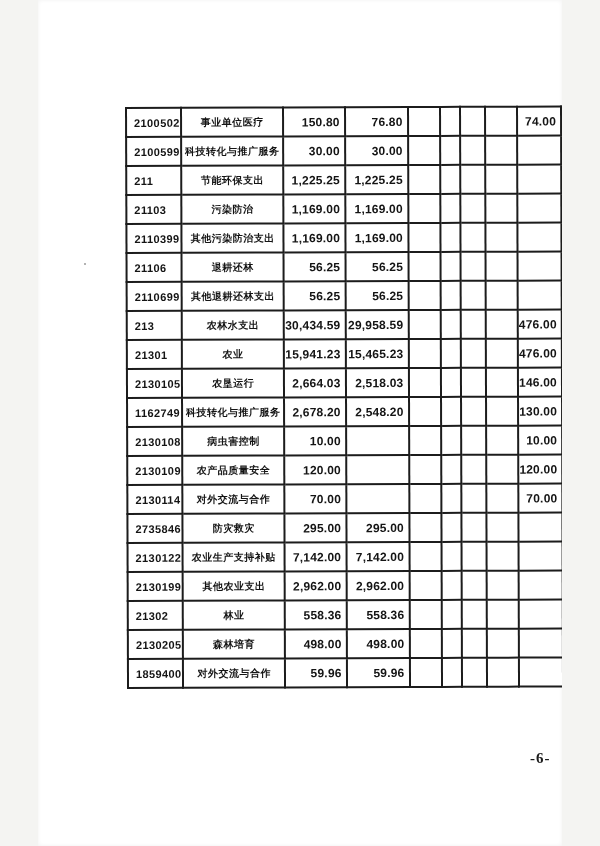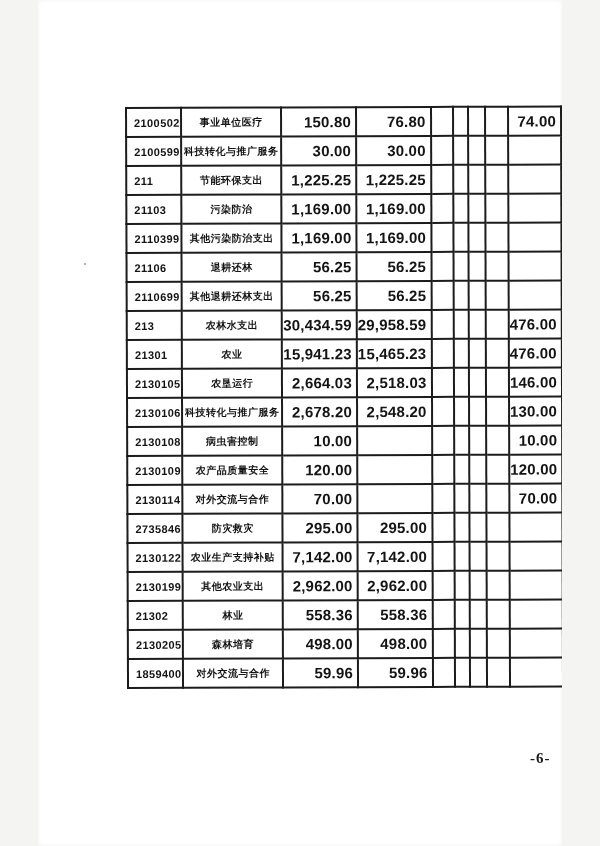--- a/index.html
+++ b/index.html
@@ -29,21 +29,21 @@
     padding: 0;
     font-size: 11px;
     font-weight: 700;
     color: #141414;
     white-space: nowrap;
     overflow: hidden;
     background: #ffffff;
   }
   td.code   { text-align: left;  padding-left: 7px;  letter-spacing: 0.4px; }
   td.name   { text-align: center; font-size: 10px; letter-spacing: 0.5px; }
-  td.num    { text-align: right; padding-right: 4px; font-size: 15px; letter-spacing: 0.2px; }
+  td.num    { text-align: right; padding-right: 4px; font-size: 12px; letter-spacing: 0.2px; }
   td.empty  { }
   .page-number {
     position: absolute;
     left: 492px;
     top: 750px;
     font-size: 15px;
     font-weight: 600;
     color: #1c1c1c;
     letter-spacing: 1px;
     font-family: "Liberation Serif", "DejaVu Serif", serif;
@@ -180,21 +180,21 @@
           <td class="name">农垦运行</td>
           <td class="num">2,664.03</td>
           <td class="num">2,518.03</td>
           <td class="empty"></td>
           <td class="empty"></td>
           <td class="empty"></td>
           <td class="empty"></td>
           <td class="num">146.00</td>
         </tr>
         <tr>
-          <td class="code">2130106</td>
+          <td class="code">1162749</td>
           <td class="name">科技转化与推广服务</td>
           <td class="num">2,678.20</td>
           <td class="num">2,548.20</td>
           <td class="empty"></td>
           <td class="empty"></td>
           <td class="empty"></td>
           <td class="empty"></td>
           <td class="num">130.00</td>
         </tr>
         <tr>

